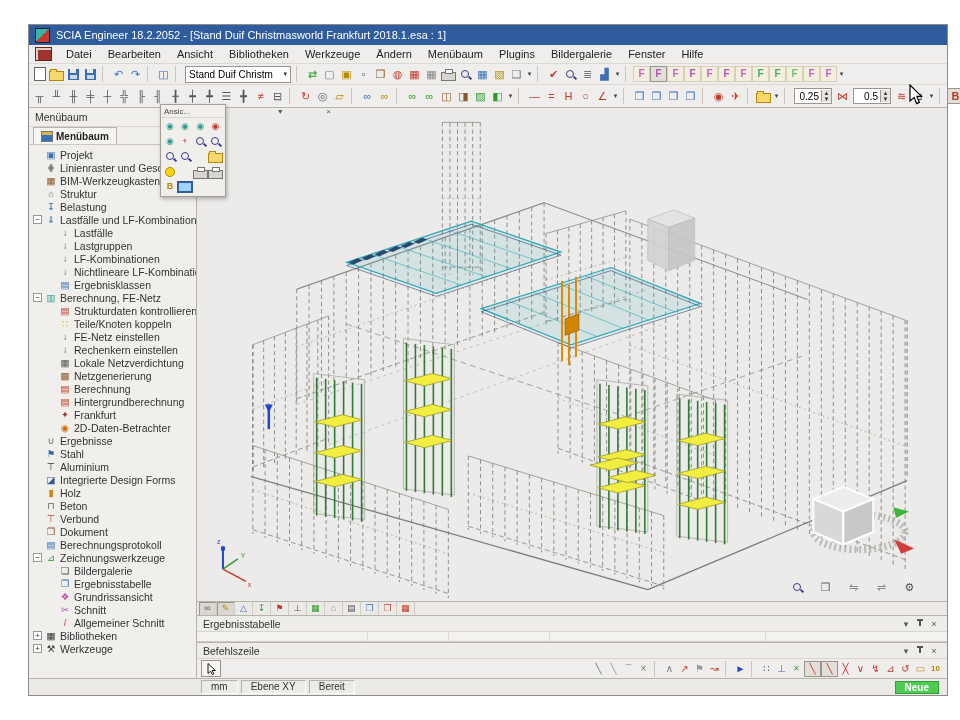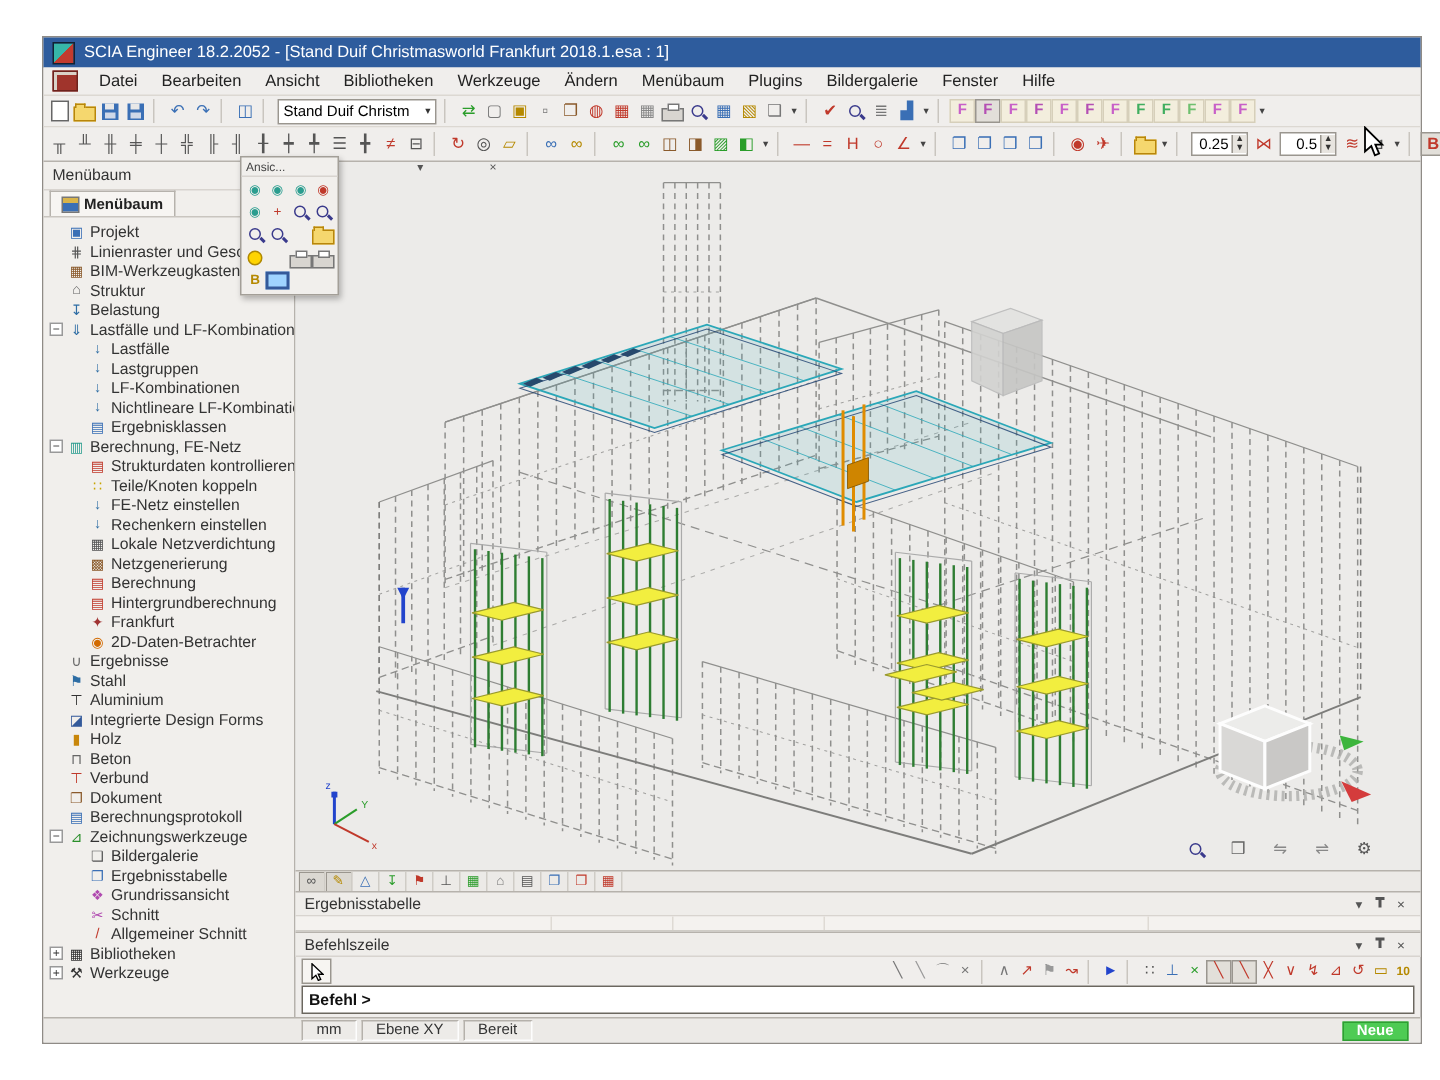--- a/index.html
+++ b/index.html
@@ -783,23 +783,20 @@
               <span class="icon pr" style="color: rgb(192, 57, 43);">╲</span>
               <span class="icon" style="color: rgb(192, 57, 43);">╳</span>
               <span class="icon" style="color: rgb(192, 57, 43);">∨</span>
               <span class="icon" style="color: rgb(192, 57, 43);">↯</span>
               <span class="icon" style="color: rgb(192, 57, 43);">⊿</span>
               <span class="icon" style="color: rgb(192, 57, 43);">↺</span>
               <span class="icon" style="color: rgb(181, 137, 0);">▭</span>
               <span class="icon txt" style="color: rgb(181, 137, 0);">10</span>
             </span>
         </div>
-        <div class="cmd-input">
-          <span>Befehl &gt;</span>
-        </div>
       </section>
     </div>
 
     <div class="statusbar">
       <span class="seg">mm</span>
       <span class="seg">Ebene XY</span>
       <span class="seg">Bereit</span>
       <button class="newbtn">Neue</button>
     </div>
   </div>

